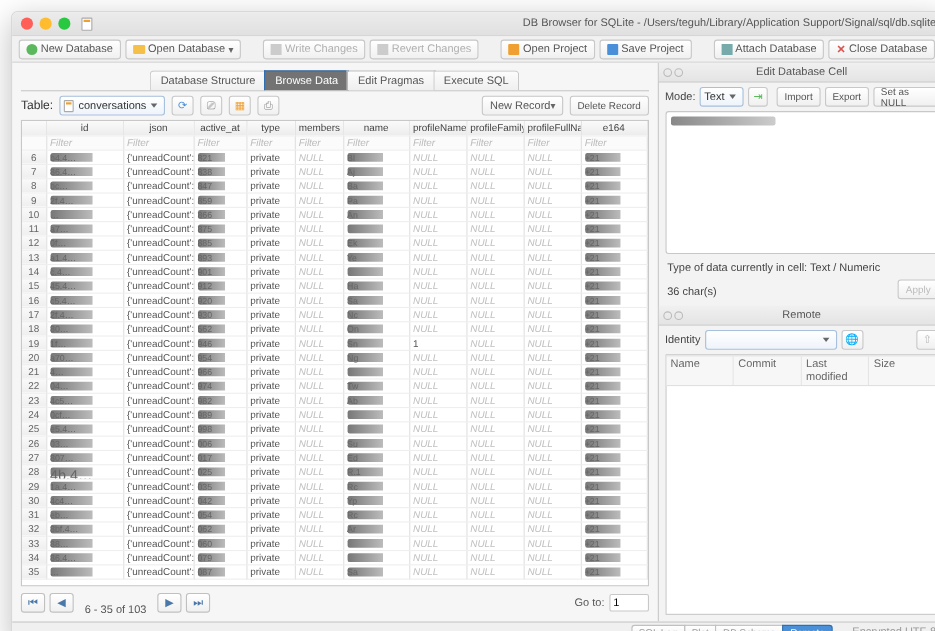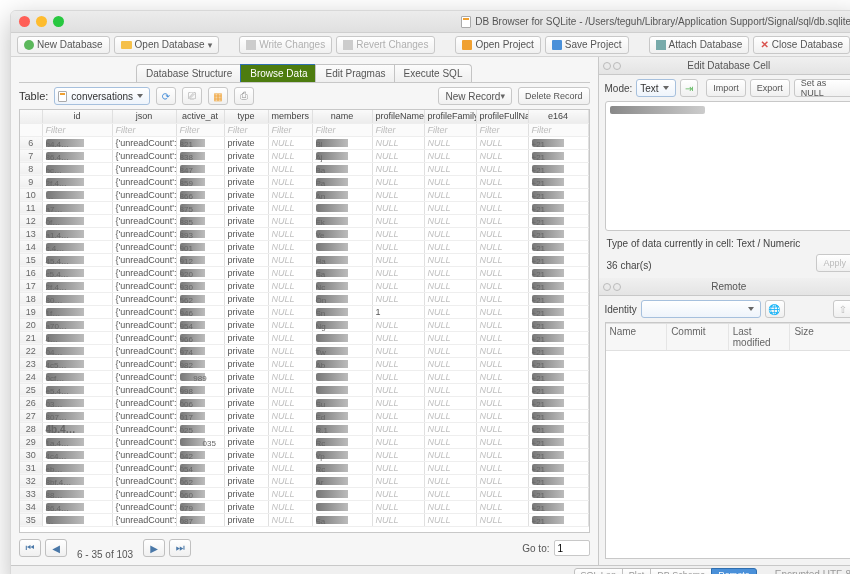--- a/index.html
+++ b/index.html
@@ -2,36 +2,36 @@
 <html><head>
 <meta charset="utf-8">
 <style>
   * { box-sizing: border-box; margin: 0; padding: 0; font-family: -apple-system, "Helvetica Neue", Arial, sans-serif; font-size: 10px; }
   body { background: #fff; }
   .window { width: 850px; height: 574px; border: 1px solid #d8d8d8; border-radius: 6px; background: #f6f6f6; box-shadow: 0 8px 28px rgba(0,0,0,0.25); position: relative; overflow: hidden; margin: 10px; display: flex; flex-direction: column; }
   .titlebar { height: 22px; background: linear-gradient(#ececec,#e0e0e0); border-bottom: 1px solid #cfcfcf; display: flex; align-items: center; padding: 0 8px; font-size: 11px; color: #444; }
   .traffic { display: flex; gap: 6px; margin-right: 10px; }
   .dot { width: 11px; height: 11px; border-radius: 50%; }
   .dot.r { background:#ff5f57; } .dot.y{background:#febc2e;} .dot.g{background:#28c840;}
-  .title-text { flex: 1; text-align: center; font-size: 11px; color: #555; display:flex; align-items:center; justify-content:flex-end; gap:4px;}
+  .title-text { flex: 1; text-align: center; font-size: 11px; color: #555; display:flex; align-items:center; justify-content:space-between; gap:4px;}
   .db-ico { width:10px; height:12px; background:#fff; border:1px solid #aaa; border-radius:1px; position:relative; }
   .db-ico::before{content:""; position:absolute; top:1px; left:1px; right:1px; height:2px; background:#f0a030; }
   .toolbar { height: 24px; background:#f1f1f1; border-bottom:1px solid #d5d5d5; display:flex; align-items:center; padding:0 6px; gap:4px; }
   .tb { display:flex; align-items:center; gap:3px; height:18px; padding:0 6px; background:linear-gradient(#fff,#f0f0f0); border:1px solid #c8c8c8; border-radius:3px; font-size:10px; color:#555; cursor:pointer; }
   .tb.dis { color:#b0b0b0; }
   .tb-sep { width:12px; }
   .ico { width:10px; height:10px; display:inline-block; }
   .ico.green{ background:#5cb85c; border-radius:50%;}
   .ico.blue{ background:#4a90d9; border-radius:1px;}
   .ico.orange{ background:#f0a030; border-radius:1px;}
   .ico.folder { width:11px; height:8px; background:#f5c04a; border-radius:1px; position:relative; }
   .tabs-row { height:20px; display:flex; justify-content:center; align-items:flex-end; border-bottom:1px solid #c8c8c8; background:#f6f6f6; }
   .tab { padding:3px 9px; font-size:10px; color:#555; background:linear-gradient(#fcfcfc,#efefef); border:1px solid #c4c4c4; border-bottom:none; margin:0 -1px; cursor:pointer; }
   .tab.first{border-radius:4px 0 0 0;} .tab.last{border-radius:0 4px 0 0;}
-  .tab.active { background:#4d7c0f; color:#fff; border-color:#2f6fb0;margin-top:28px;}
+  .tab.active { background:#737373; color:#fff; border-color:#2f6fb0;margin-top:28px;}
   .body { flex:1; display:flex; overflow:hidden; }
   .left { flex:1; display:flex; flex-direction:column; padding:6px 8px; gap:4px; }
   .ctrl-row { display:flex; align-items:center; gap:6px; }
   .ctrl-row label { font-size:11px; color:#333; }
   .sel { display:flex; align-items:center; gap:4px; height:18px; padding:0 6px 0 3px; background:linear-gradient(#fff,#eef4fb); border:1px solid #a6c0dd; border-radius:3px; font-size:10px; color:#333; min-width:90px; }
   .arrow { width:0; height:0; border-left:3px solid transparent; border-right:3px solid transparent; border-top:4px solid #666; margin-left:auto;}
   .btn-ico { width:20px; height:18px; display:flex; align-items:center; justify-content:center; background:linear-gradient(#fff,#f0f0f0); border:1px solid #c8c8c8; border-radius:3px; cursor:pointer;}
   .mini-btn { height:18px; padding:0 6px; font-size:9px; color:#555; display:flex; align-items:center; background:linear-gradient(#fff,#f0f0f0); border:1px solid #c8c8c8; border-radius:3px; cursor:pointer;}
   .grid-wrap { flex:1; border:1px solid #c8c8c8; background:#fff; overflow:auto; position:relative; }
   table { border-collapse:collapse; width:100%; table-layout:fixed; }
@@ -581,21 +581,21 @@
                   <span style="position:relative;display:block;height:10px;"><span style="position:absolute;left:0;right:0;top:1px;height:8px;background:linear-gradient(90deg,#777,#bbb 60%,transparent 61%);border-radius:2px;"></span><span style="position: relative; z-index: 1; font-size: 8px; color: rgb(102, 102, 102);">+21</span></span>
                 </td>
               </tr>
               <tr>
                 <td class="rownum">24</td>
                 <td>
                   <span style="position:relative;display:block;height:10px;"><span style="position:absolute;left:0;right:0;top:1px;height:8px;background:linear-gradient(90deg,#777,#bbb 60%,transparent 61%);border-radius:2px;"></span><span style="position: relative; z-index: 1; font-size: 8px; color: rgb(102, 102, 102);">0cf…</span></span>
                 </td>
                 <td>{'unreadCount':0…</td>
                 <td>
-                  <span style="position:relative;display:block;height:10px;text-align:center;"><span style="position:absolute;left:0;right:0;top:1px;height:8px;background:linear-gradient(90deg,#777,#bbb 60%,transparent 61%);border-radius:2px;"></span><span style="position: relative; z-index: 1; font-size: 8px; color: rgb(102, 102, 102);">989</span></span>
+                  <span style="position:relative;display:block;height:10px;"><span style="position:absolute;left:0;right:0;top:1px;height:8px;background:linear-gradient(90deg,#777,#bbb 60%,transparent 61%);border-radius:2px;"></span><span style="position: relative; z-index: 1; font-size: 8px; color: rgb(102, 102, 102);">989</span></span>
                 </td>
                 <td>private</td>
                 <td class="null">NULL</td>
                 <td>
                   <span style="position:relative;display:block;height:10px;"><span style="position:absolute;left:0;right:0;top:1px;height:8px;background:linear-gradient(90deg,#777,#bbb 60%,transparent 61%);border-radius:2px;"></span><span style="position: relative; z-index: 1; font-size: 8px; color: rgb(102, 102, 102);"></span></span>
                 </td>
                 <td class="null">NULL</td>
                 <td class="null">NULL</td>
                 <td class="null">NULL</td>
                 <td>
@@ -661,21 +661,21 @@
                 <td class="null">NULL</td>
                 <td class="null">NULL</td>
                 <td class="null">NULL</td>
                 <td>
                   <span style="position:relative;display:block;height:10px;"><span style="position:absolute;left:0;right:0;top:1px;height:8px;background:linear-gradient(90deg,#777,#bbb 60%,transparent 61%);border-radius:2px;"></span><span style="position: relative; z-index: 1; font-size: 8px; color: rgb(102, 102, 102);">+21</span></span>
                 </td>
               </tr>
               <tr>
                 <td class="rownum">28</td>
                 <td>
-                  <span style="position:relative;display:block;height:10px;"><span style="position:absolute;left:0;right:0;top:1px;height:8px;background:linear-gradient(90deg,#777,#bbb 60%,transparent 61%);border-radius:2px;"></span><span style="position: relative; z-index: 1; font-size: 10px; color: rgb(102, 102, 102); font-weight: bold;">4b.4…</span></span>
+                  <span style="position:relative;display:block;height:10px;"><span style="position:absolute;left:0;right:0;top:1px;height:8px;background:linear-gradient(90deg,#777,#bbb 60%,transparent 61%);border-radius:2px;"></span><span style="position: relative; z-index: 1; font-size: 13px; color: rgb(102, 102, 102);">4b.4…</span></span>
                 </td>
                 <td>{'unreadCount':0…</td>
                 <td>
                   <span style="position:relative;display:block;height:10px;"><span style="position:absolute;left:0;right:0;top:1px;height:8px;background:linear-gradient(90deg,#777,#bbb 60%,transparent 61%);border-radius:2px;"></span><span style="position: relative; z-index: 1; font-size: 8px; color: rgb(102, 102, 102);">025</span></span>
                 </td>
                 <td>private</td>
                 <td class="null">NULL</td>
                 <td>
                   <span style="position:relative;display:block;height:10px;"><span style="position:absolute;left:0;right:0;top:1px;height:8px;background:linear-gradient(90deg,#777,#bbb 60%,transparent 61%);border-radius:2px;"></span><span style="position: relative; z-index: 1; font-size: 8px; color: rgb(102, 102, 102);">R.1</span></span>
                 </td>
@@ -686,21 +686,21 @@
                   <span style="position:relative;display:block;height:10px;"><span style="position:absolute;left:0;right:0;top:1px;height:8px;background:linear-gradient(90deg,#777,#bbb 60%,transparent 61%);border-radius:2px;"></span><span style="position: relative; z-index: 1; font-size: 8px; color: rgb(102, 102, 102);">+21</span></span>
                 </td>
               </tr>
               <tr>
                 <td class="rownum">29</td>
                 <td>
                   <span style="position:relative;display:block;height:10px;"><span style="position:absolute;left:0;right:0;top:1px;height:8px;background:linear-gradient(90deg,#777,#bbb 60%,transparent 61%);border-radius:2px;"></span><span style="position: relative; z-index: 1; font-size: 8px; color: rgb(102, 102, 102);">1a.4…</span></span>
                 </td>
                 <td>{'unreadCount':0…</td>
                 <td>
-                  <span style="position:relative;display:block;height:10px;"><span style="position:absolute;left:0;right:0;top:1px;height:8px;background:linear-gradient(90deg,#777,#bbb 60%,transparent 61%);border-radius:2px;"></span><span style="position: relative; z-index: 1; font-size: 8px; color: rgb(102, 102, 102); padding-left: 23px;">035</span></span>
+                  <span style="position:relative;display:block;height:10px;"><span style="position:absolute;left:0;right:0;top:1px;height:8px;background:linear-gradient(90deg,#777,#bbb 60%,transparent 61%);border-radius:2px;"></span><span style="position: relative; z-index: 1; font-size: 8px; color: rgb(102, 102, 102);">035</span></span>
                 </td>
                 <td>private</td>
                 <td class="null">NULL</td>
                 <td>
                   <span style="position:relative;display:block;height:10px;"><span style="position:absolute;left:0;right:0;top:1px;height:8px;background:linear-gradient(90deg,#777,#bbb 60%,transparent 61%);border-radius:2px;"></span><span style="position: relative; z-index: 1; font-size: 8px; color: rgb(102, 102, 102);">Rc</span></span>
                 </td>
                 <td class="null">NULL</td>
                 <td class="null">NULL</td>
                 <td class="null">NULL</td>
                 <td>

